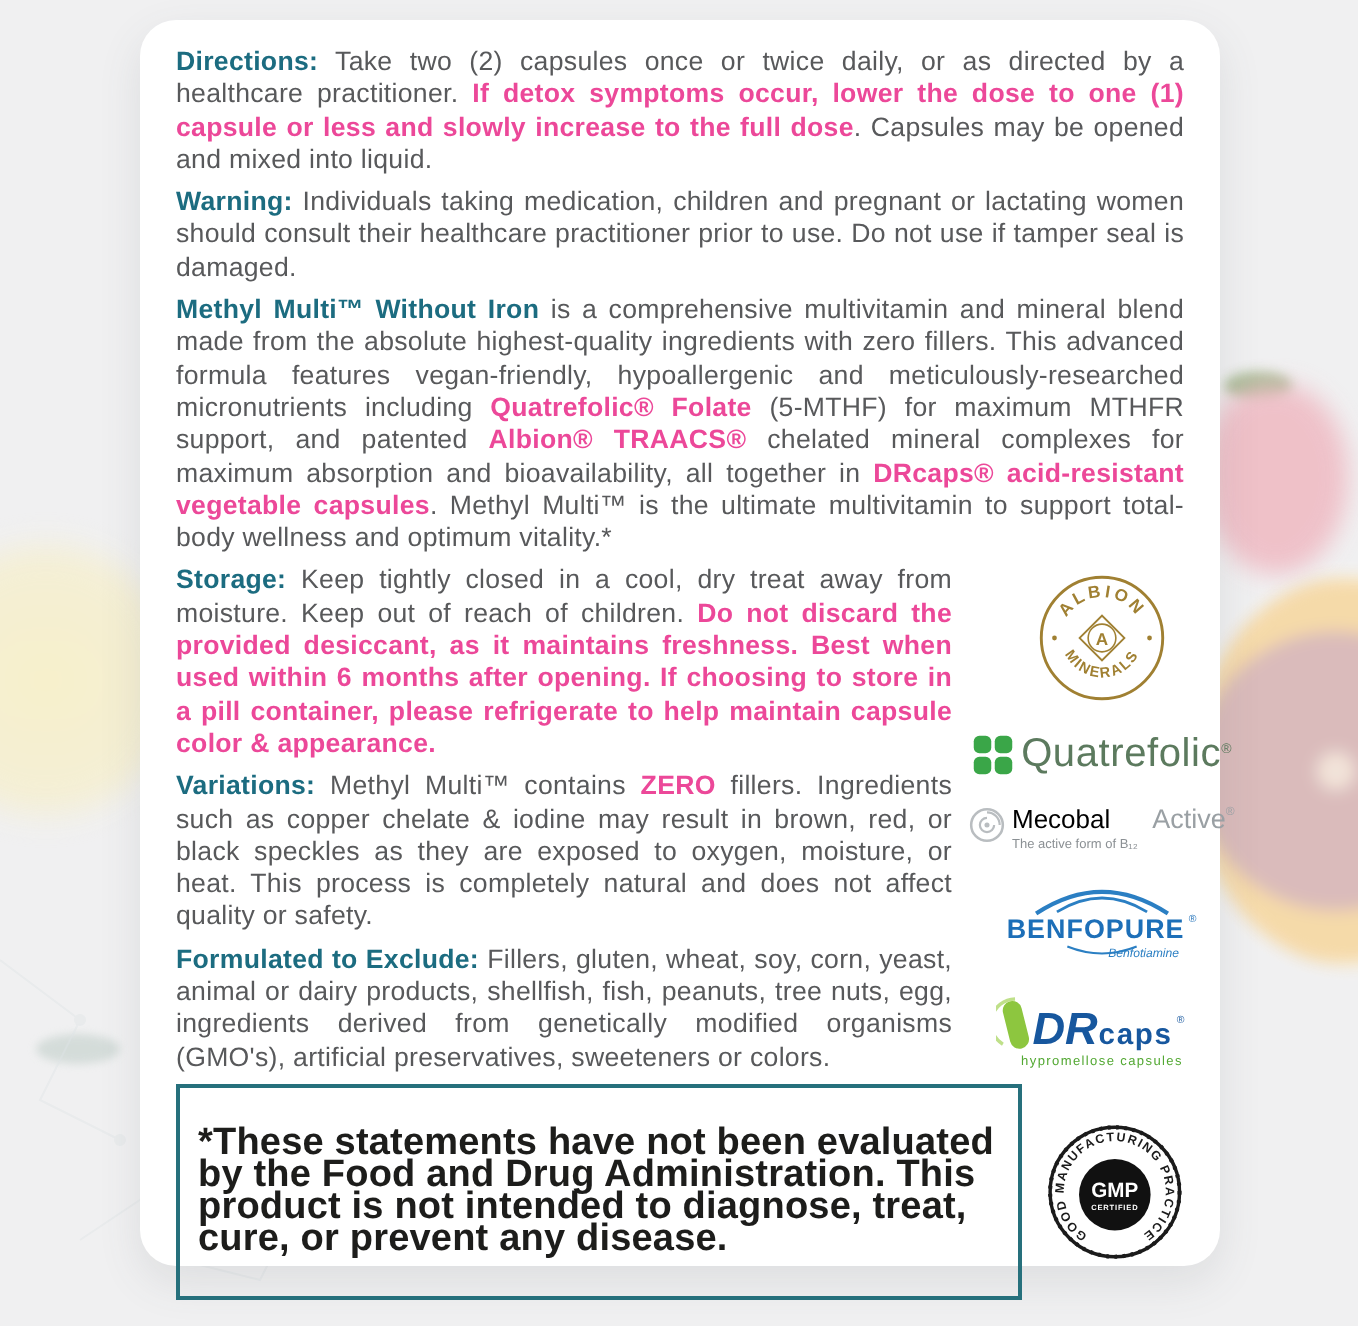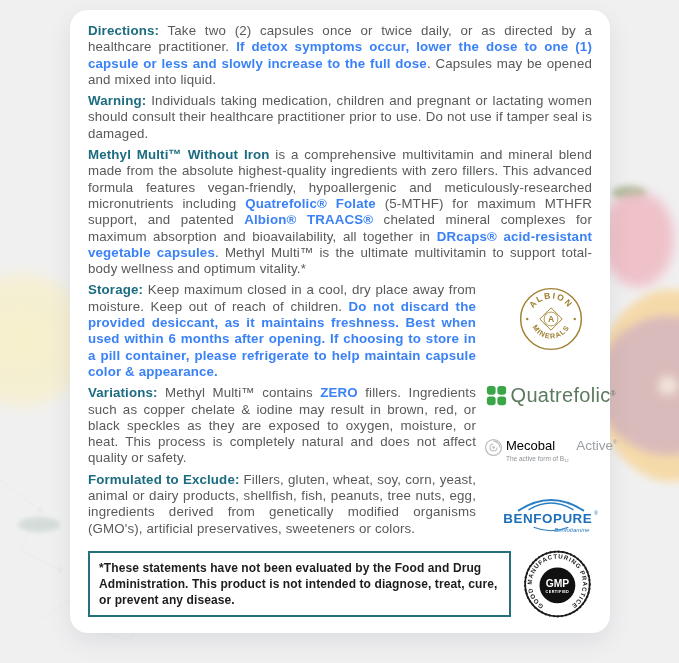--- a/index.html
+++ b/index.html
@@ -26,28 +26,28 @@
   .card{
     position:absolute;left:70px;top:10px;width:540px;height:623px;box-sizing:border-box;
     background:#ffffff;border-radius:18px;
     box-shadow:0 8px 22px rgba(80,90,95,.12);
     padding:13px 18px 14px 18px;
     display:flex;flex-direction:column;
   }
   .card p{margin:0 0 5px 0;text-align:justify;color:#58595b;
     font-size:13.3px;line-height:16.3px;letter-spacing:.15px;}
   .h{color:#1c6c80;font-weight:700;}
-  .b{color:#3b82f6;font-weight:700;}
+  .b{color:#ec4899;font-weight:700;}
   .mid-row{display:flex;gap:8px;}
   .mid-left{width:388px;flex:0 0 388px;}
   .mid-right{flex:1;display:flex;flex-direction:column;align-items:center;
     justify-content:space-between;padding:4px 0 6px 0;}
   .bottom-row{margin-top:auto;display:flex;align-items:center;gap:12px;}
   .disclaimer{border:2px solid #26707c;width:430px;box-sizing:border-box;
-    padding:7px 9px;font-weight:700;color:#1d1d1b;font-size:12px;line-height:16px;
+    padding:20px 9px;font-weight:700;color:#1d1d1b;font-size:19px;line-height:16px;
     text-align:left;letter-spacing:.1px;}
   
   .logo-item{display:flex;flex-direction:column;align-items:center;}
   .quat-row{display:flex;align-items:center;gap:4px;}
   .quat-name{color:#5c7a5e;font-size:20px;letter-spacing:.3px;}
   .quat-reg{color:#5c7a5e;font-size:7px;vertical-align:super;}
   .mec-row{display:flex;align-items:flex-start;gap:3px;}
   .mec-text{line-height:13px;}
   .mec-b{font-weight:400;color:#000000;font-size:13px;}
   .mec-l{color:#9aa0a4;font-size:13.5px;padding-left:21px;}
@@ -77,21 +77,21 @@
 <div class="card">
 
   <p><span class="h">Directions:</span><span> Take two (2) capsules once or twice daily, or as directed by a healthcare practitioner. </span><span class="b">If detox symptoms occur, lower the dose to one (1) capsule or less and slowly increase to the full dose</span><span>. Capsules may be opened and mixed into liquid.</span></p>
 
   <p><span class="h">Warning:</span><span> Individuals taking medication, children and pregnant or lactating women should consult their healthcare practitioner prior to use. Do not use if tamper seal is damaged.</span></p>
 
   <p><span class="h">Methyl Multi™ Without Iron</span><span> is a comprehensive multivitamin and mineral blend made from the absolute highest-quality ingredients with zero fillers. This advanced formula features vegan-friendly, hypoallergenic and meticulously-researched micronutrients including </span><span class="b">Quatrefolic® Folate</span><span> (5-MTHF) for maximum MTHFR support, and patented </span><span class="b">Albion® TRAACS®</span><span> chelated mineral complexes for maximum absorption and bioavailability, all together in </span><span class="b">DRcaps® acid-resistant vegetable capsules</span><span>. Methyl Multi™ is the ultimate multivitamin to support total-body wellness and optimum vitality.*</span></p>
 
   <div class="mid-row">
     <div class="mid-left">
-      <p><span class="h">Storage:</span><span> Keep maximum closed in a cool, dry place away from moisture. Keep out of reach of children. </span><span class="b">Do not discard the provided desiccant, as it maintains freshness. Best when used within 6 months after opening. If choosing to store in a pill container, please refrigerate to help maintain capsule color &amp; appearance.</span></p>
+      <p><span class="h">Storage:</span><span> Keep tightly closed in a cool, dry treat away from moisture. Keep out of reach of children. </span><span class="b">Do not discard the provided desiccant, as it maintains freshness. Best when used within 6 months after opening. If choosing to store in a pill container, please refrigerate to help maintain capsule color &amp; appearance.</span></p>
       <p><span class="h">Variations:</span><span> Methyl Multi™ contains </span><span class="b">ZERO</span><span> fillers. Ingredients such as copper chelate &amp; iodine may result in brown, red, or black speckles as they are exposed to oxygen, moisture, or heat. This process is completely natural and does not affect quality or safety.</span></p>
       <p><span class="h">Formulated to Exclude:</span><span> Fillers, gluten, wheat, soy, corn, yeast, animal or dairy products, shellfish, fish, peanuts, tree nuts, egg, ingredients derived from genetically modified organisms (GMO's), artificial preservatives, sweeteners or colors.</span></p>
     </div>
 
     <div class="mid-right">
 
       <div class="logo-item">
         <svg width="66" height="66" viewBox="0 0 100 100">
           <circle cx="50" cy="50" r="46" fill="none" stroke="#a08032" stroke-width="2.2"></circle>
           <defs>
@@ -140,20 +140,30 @@
           <path d="M22,17 Q60,-8 98,17" fill="none" stroke="#2b7fc3" stroke-width="2.4"></path>
           <path d="M34,16 Q60,0 86,16" fill="none" stroke="#2b7fc3" stroke-width="1.6"></path>
           <text x="5" y="31" font-size="15.5" font-weight="bold" fill="#1d6fb8" letter-spacing="0.6">BENFOPURE</text>
           <text x="110" y="22" font-size="6" fill="#1d6fb8">®</text>
           <path d="M40,36 Q60,44 80,36" fill="none" stroke="#2b7fc3" stroke-width="1.2"></path>
           <text x="84" y="42" font-size="7" font-style="italic" fill="#2b7fc3" text-anchor="middle">Benfotiamine</text>
         </svg>
       </div>
 
 
+      <div class="logo-item">
+        <svg width="106" height="40" viewBox="0 0 120 46">
+          <rect x="5" y="5" width="11" height="28" rx="5.5" fill="#8dc63f" transform="rotate(-14 10 19)"></rect>
+          <path d="M3,30 A14,14 0 0 1 10,4" fill="none" stroke="#bfe08a" stroke-width="2"></path>
+          <text x="20" y="30" font-size="26" font-style="italic" font-weight="bold" fill="#17579e">DR</text>
+          <text x="58" y="30" font-size="17" font-weight="bold" fill="#17579e" letter-spacing="1">caps</text>
+          <text x="103" y="18" font-size="6" fill="#17579e">®</text>
+          <text x="60" y="42" font-size="7.5" fill="#52a832" text-anchor="middle" letter-spacing="0.8">hypromellose capsules</text>
+        </svg>
+      </div>
 
     </div>
   </div>
 
   <div class="bottom-row">
     <div class="disclaimer">*These statements have not been evaluated by the Food and Drug Administration. This product is not intended to diagnose, treat, cure, or prevent any disease.</div>
     <svg width="70" height="70" viewBox="0 0 100 100">
       <circle cx="50" cy="50" r="47" fill="#ffffff" stroke="#1b1b1b" stroke-width="2.5"></circle>
       <circle cx="50" cy="50" r="47" fill="none" stroke="#1b1b1b" stroke-width="3" stroke-dasharray="2 4"></circle>
       <defs>

